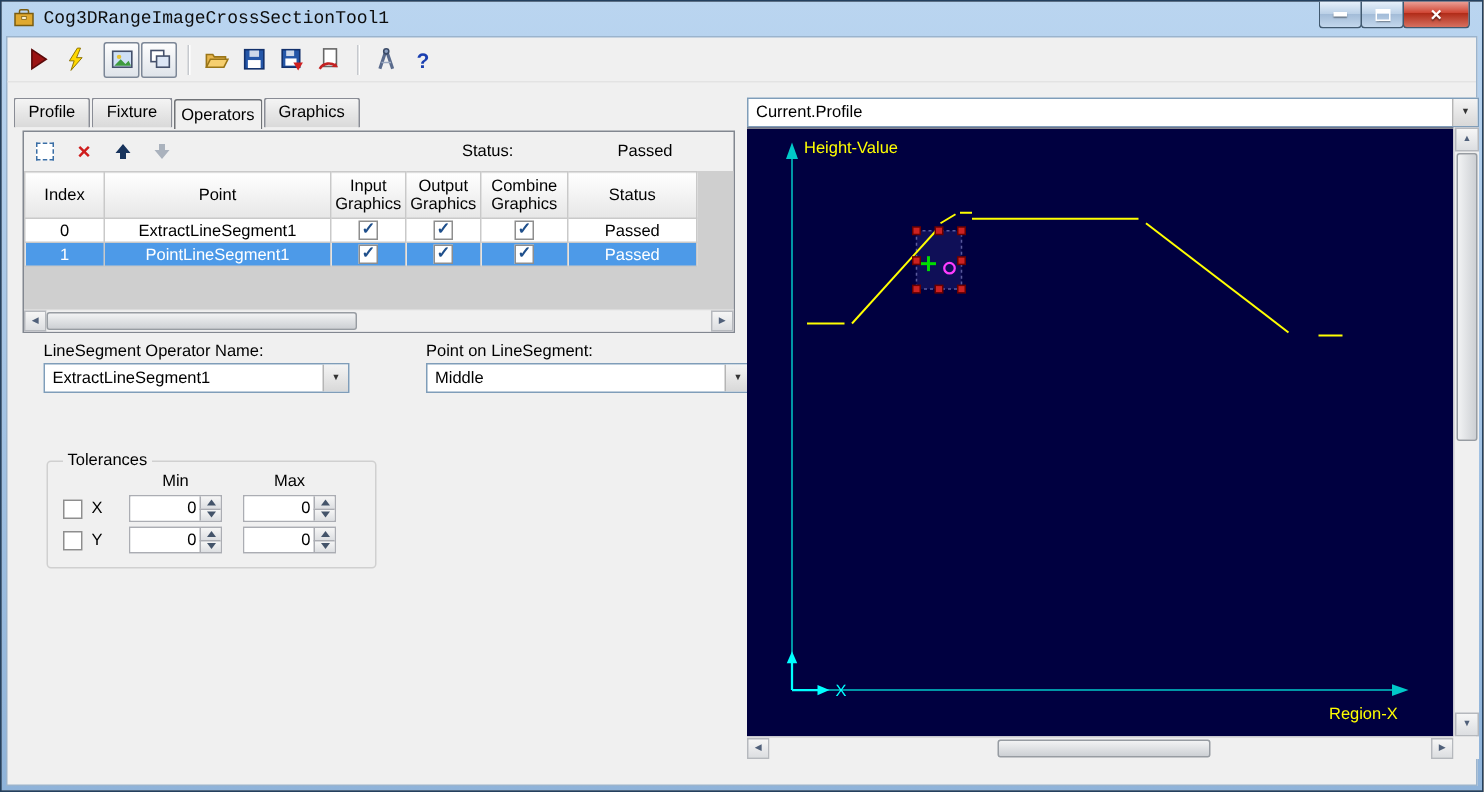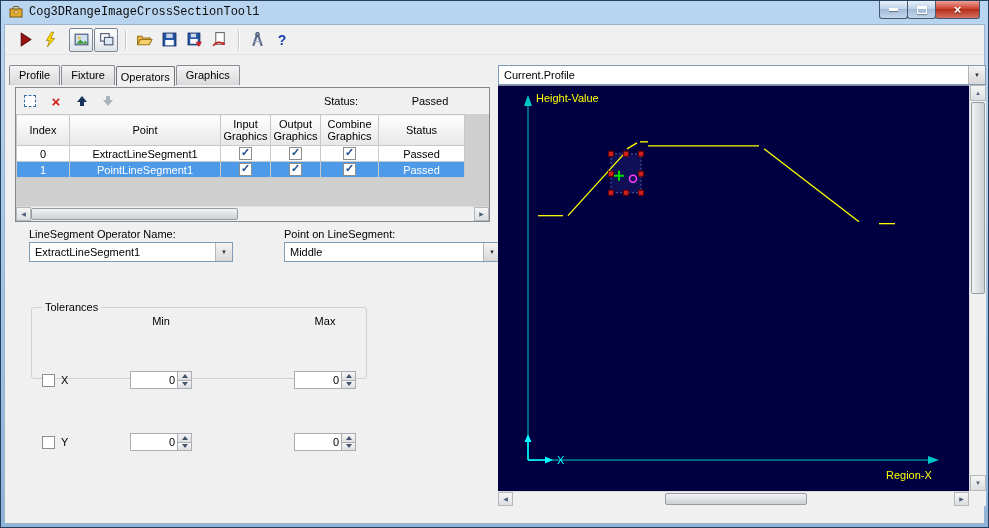--- a/index.html
+++ b/index.html
@@ -40,21 +40,21 @@
   .tab.active{background:#f0f0f0;padding:4px 4px 4px;position:relative;top:1px;
     border-color:#707377;}
 
   
   .grid-box{position:absolute;left:10px;top:62px;width:475px;height:135px;border:1px solid #828790;
     background:#f0f0f0;display:flex;flex-direction:column;}
   .grid-toolbar{height:26px;position:relative;display:flex;align-items:center;padding-left:6px;gap:10px;}
   .mini-btn{width:16px;height:16px;display:flex;align-items:center;justify-content:center;}
   .new-shape{width:12px;height:12px;background:#fff;border:1px dashed #3a6ea5;}
   .delete-glyph{color:#cf1d1d;font-size:15px;font-weight:bold;line-height:1;}
-  .status-label{position:absolute;left:292px;width:66px;text-align:center;top:7px;}
+  .status-label{position:absolute;left:292px;width:66px;text-align:left;top:7px;}
   .status-value{position:absolute;left:368px;width:92px;text-align:center;top:7px;}
   .grid-area{flex:1;background:#cfcfcf;position:relative;overflow:hidden;}
   table.op-grid{border-collapse:collapse;table-layout:fixed;width:449px;background:#fff;}
   .op-grid th{background:linear-gradient(#ffffff,#e7e7e7);border:1px solid #c9c9c9;font-weight:normal;
     height:31px;white-space:pre-line;line-height:12px;padding:0 1px;}
   .op-grid td{border:1px solid #c9c9c9;height:16px;text-align:center;background:#fff;padding:0 2px;
     overflow:hidden;white-space:nowrap;}
   .op-grid tr.selected td{background:var(--row-selected,#4d9ae8);color:#fff;}
   .checkbox{display:inline-block;width:13px;height:13px;background:#fff;border:1px solid #8e8e8e;
     position:relative;vertical-align:middle;}
@@ -81,21 +81,21 @@
     align-items:center;padding-left:5px;overflow:hidden;}
   .combo .arrow-btn{margin-left:auto;width:17px;height:100%;border-left:1px solid #b5b5b5;
     background:linear-gradient(#f4f4f4,#d8d8d8);display:flex;align-items:center;justify-content:center;
     color:#333;font-size:6px;flex:none;}
   .combo .combo-text{white-space:nowrap;}
 
   
   fieldset.tolerances{position:absolute;left:26px;top:276px;width:220px;height:78px;
     border:1px solid #d0d0d0;border-radius:3px;margin:0;padding:2px 10px 4px;}
   fieldset.tolerances legend{padding:0 3px;font-size:11px;}
-  .tol-grid{display:grid;grid-template-columns:44px 62px 14px 62px;align-items:center;row-gap:3px;gap:44px;}
+  .tol-grid{display:grid;grid-template-columns:44px 62px 14px 62px;align-items:center;row-gap:3px;}
   .tol-head{text-align:center;}
   .tol-axis{display:flex;align-items:center;gap:6px;}
   .spinbox{display:flex;height:18px;border:1px solid #abadb3;background:#fff;}
   .spin-value{width:100%;border:none;outline:none;text-align:right;font-size:11px;padding:0 2px;
     font-family:"Liberation Sans",sans-serif;min-width:0;}
   .spin-btns{display:flex;flex-direction:column;width:14px;flex:none;}
   .spin-btn{flex:1;background:linear-gradient(#f6f6f6,#dddfe2);border-left:1px solid #abadb3;
     display:flex;align-items:center;justify-content:center;}
   .spin-btn + .spin-btn{border-top:1px solid #abadb3;}
   .tri-up{width:0;height:0;border-left:3px solid transparent;border-right:3px solid transparent;

